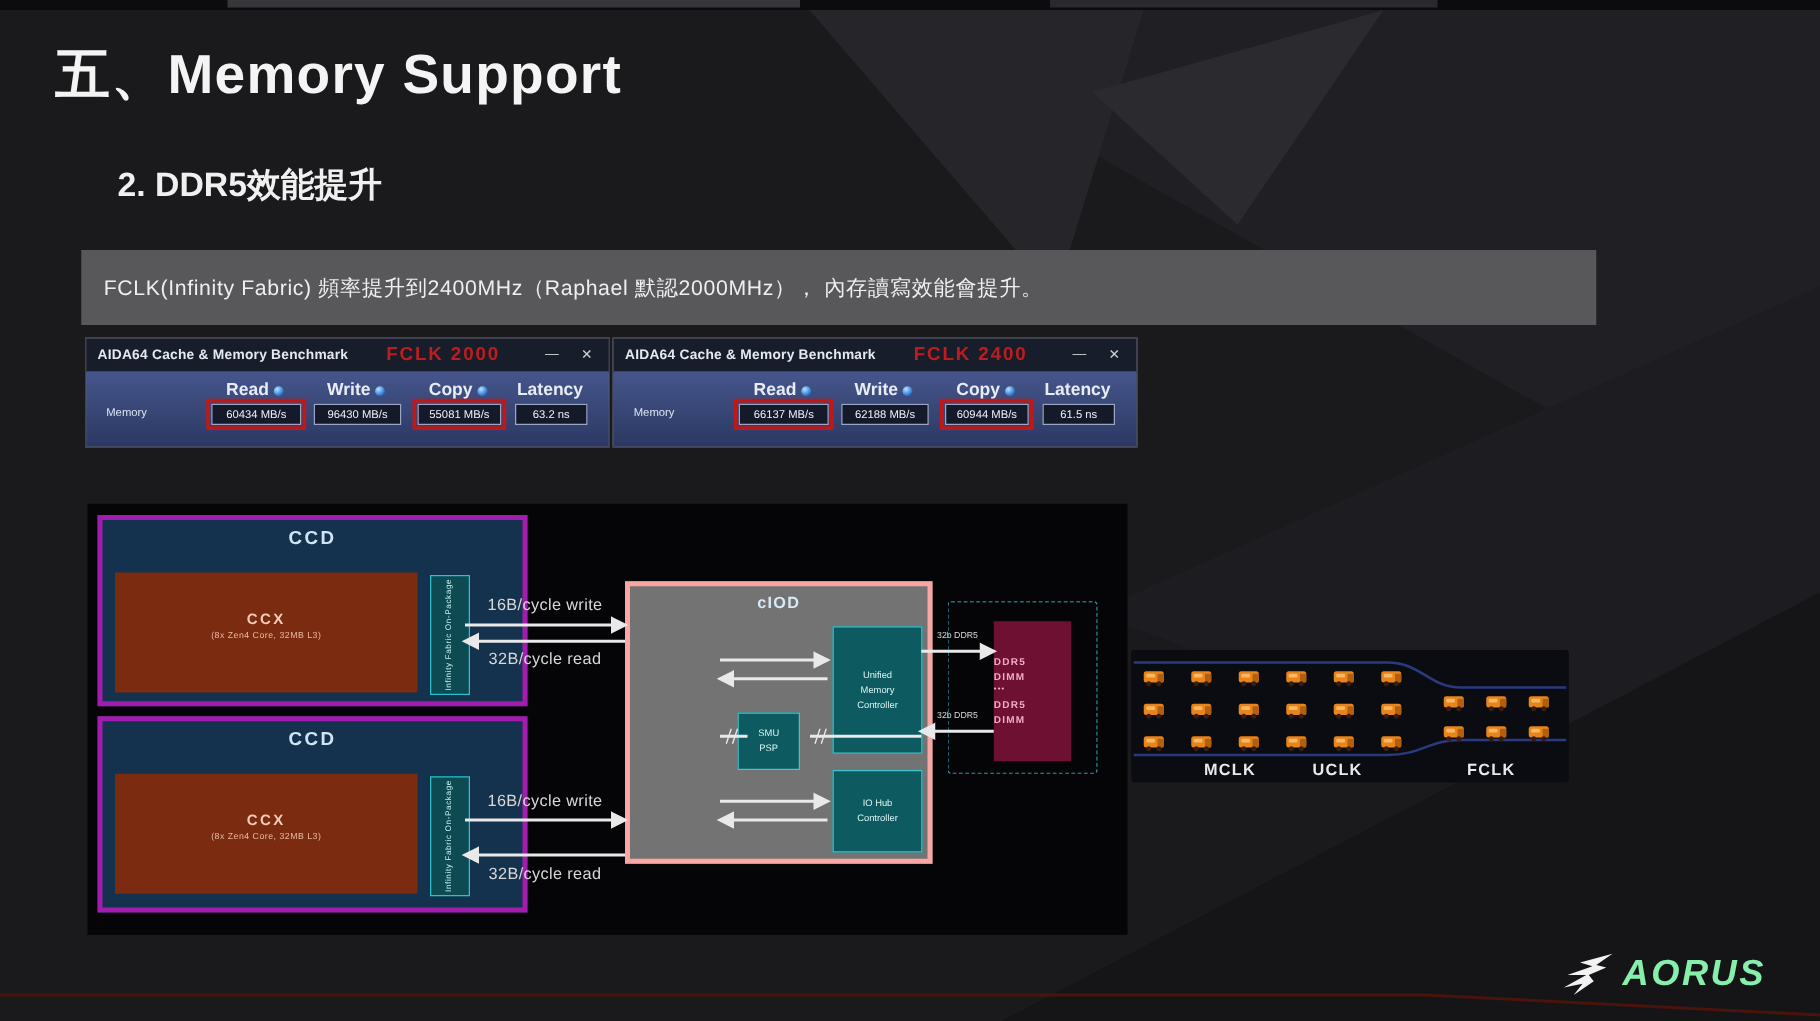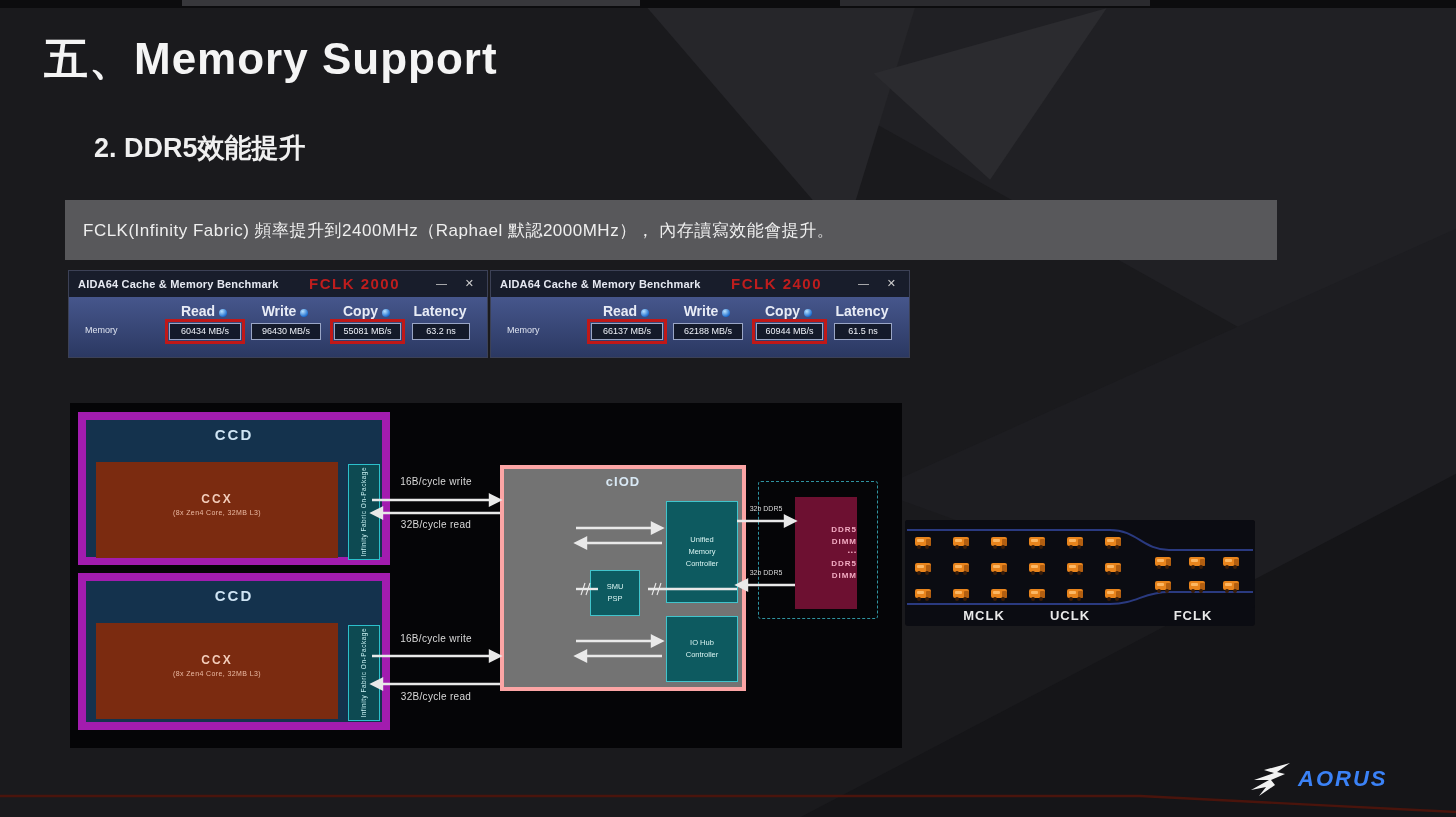--- a/index.html
+++ b/index.html
@@ -37,21 +37,21 @@
   .dot{display:inline-block;width:8px;height:8px;border-radius:50%;
     background:radial-gradient(circle at 35% 30%,#b8e2ff,#1f6fd0 70%,#0c3a80);
     margin-left:4px;vertical-align:-1px}
   .aida-cell{position:absolute;top:26px;height:15px;background:#141a2a;border:1px solid #9aa6c6;
     font-size:9px;color:#eef1f8;text-align:center;line-height:15px;box-sizing:content-box}
   .aida-cell.hl{outline:3px solid #c01818;outline-offset:1px}
   .aida-row-label{position:absolute;left:16px;top:28px;font-size:9px;color:#dfe4f0}
   .bc1{left:100px;width:70px}.bc2{left:182px;width:68px}.bc3{left:265px;width:65px}.bc4{left:343px;width:56px}
   
   .diagram{left:70px;top:403px;width:832px;height:345px;background:#050507}
-  .ccd{position:absolute;left:8px;width:312px;border:8px solid #a21caf;background:#14324d;box-sizing:border-box}
+  .ccd{position:absolute;left:8px;width:344px;border:4px solid #a21caf;background:#14324d;box-sizing:border-box}
   .ccd-title{position:absolute;width:100%;top:6px;text-align:center;font-size:15px;letter-spacing:2px;
     color:#cfe4f4;font-weight:600}
   .ccx{position:absolute;left:10px;top:42px;width:242px;height:96px;background:#7b2b10;
     color:#f3cdbb;text-align:center}
   .ccx-t{margin-top:30px;font-size:12px;font-weight:800;letter-spacing:2px}
   .ccx-s{font-size:7px;margin-top:3px;color:#eab9a2;letter-spacing:.4px}
   .ifop{position:absolute;left:262px;top:44px;width:30px;height:94px;border:1px solid #2cc0cc;
     background:#0d4a52;display:flex;align-items:center;justify-content:center}
   .ifop span{writing-mode:vertical-rl;transform:rotate(180deg);font-size:6.5px;color:#c8f0f2;
     letter-spacing:.5px;text-align:center;line-height:1.5}
@@ -60,32 +60,32 @@
   .ciod-title{position:absolute;width:100%;top:5px;text-align:center;font-size:13px;color:#d9e9f5;
     letter-spacing:1px;font-weight:600}
   .tealbox{position:absolute;background:#0d5a60;border:1px solid #41c4cc;color:#d9f4f2;
     display:flex;flex-direction:column;align-items:center;justify-content:center;text-align:center;
     box-sizing:border-box}
   .fabric{left:12px;top:16px;width:64px;height:196px;font-size:9px;line-height:1.6}
   .bridge{left:86px;top:101px;width:50px;height:46px;font-size:7.5px;line-height:1.6}
   .umc{left:162px;top:32px;width:72px;height:102px;font-size:7.5px;line-height:1.6}
   .iohc{left:162px;top:147px;width:72px;height:66px;font-size:7.5px;line-height:1.6}
   .dimm{position:absolute;left:725px;top:94px;width:62px;height:112px;background:#6d1031;
-    color:#f2abc2;display:flex;flex-direction:column;align-items:flex-end;justify-content:center;
+    color:#f2abc2;display:flex;flex-direction:column;align-items:flex-start;justify-content:center;
     font-size:8px;font-weight:700;line-height:1.55;letter-spacing:1px}
   .dashedbox{position:absolute;left:688px;top:78px;width:118px;height:136px;
     border:1px dashed #2f93a0;border-radius:3px}
-  .lnk{position:absolute;font-size:10px;color:#d9d9d9;width:124px;text-align:center;letter-spacing:.3px}
+  .lnk{position:absolute;font-size:13px;color:#d9d9d9;width:124px;text-align:center;letter-spacing:.3px}
   .mlnk{position:absolute;font-size:7px;color:#d8d8d8;width:70px;text-align:center}
   
   .lanes{left:905px;top:520px;width:350px;height:106px;background:#0b0c12;border-radius:3px}
   .lane-label{position:absolute;top:88px;width:60px;text-align:center;font-size:13px;font-weight:700;color:#e9e9e9;letter-spacing:1px}
   
   .logo{left:1248px;top:760px;display:flex;align-items:center;gap:6px}
-  .logo-text{font-size:22px;font-weight:800;font-style:italic;color:#3b82f6;letter-spacing:2px}
+  .logo-text{font-size:29px;font-weight:800;font-style:italic;color:#86efac;letter-spacing:2px}
 </style>
 </head>
 <body>
 
 <div class="facet f1"></div>
 <div class="facet f2"></div>
 <div class="facet f3"></div>
 <div class="facet f4"></div>
 <div class="facet f5"></div>
 <div class="topstrip"></div>

